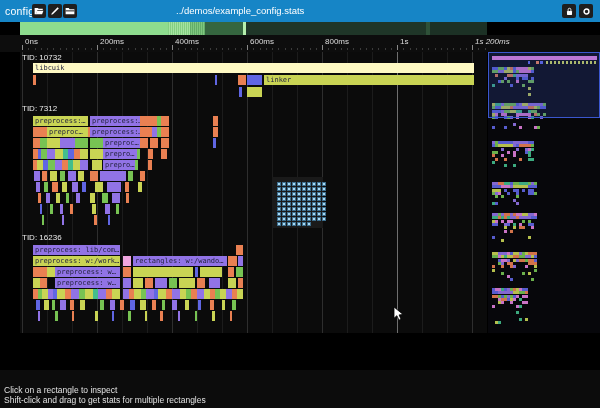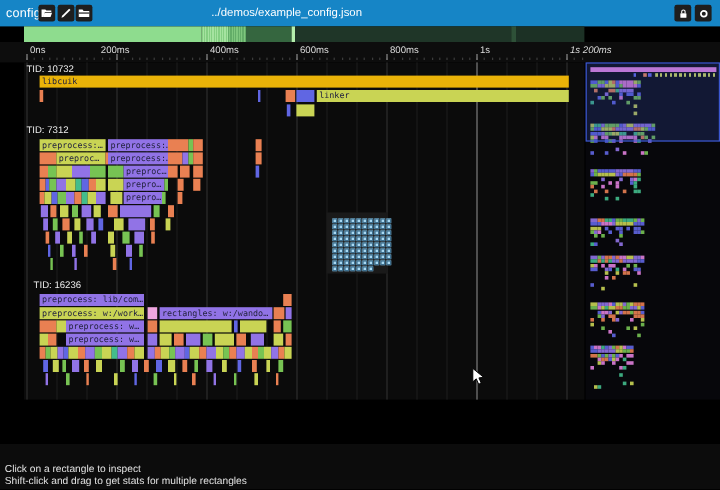--- a/index.html
+++ b/index.html
@@ -63,21 +63,21 @@
         <svg width="9" height="9" viewBox="0 0 16 16">
           <rect x="3.5" y="7" width="9" height="7" rx="1" fill="#fff"></rect>
           <path d="M5.5 7V4.8a2.5 2.5 0 015 0V7" stroke="#fff" stroke-width="1.6" fill="none"></path>
         </svg>
       </div>
       <div class="hbtn" style="position: absolute; left: 579px; top: 4px;">
         <svg width="9" height="9" viewBox="0 0 16 16">
           <circle cx="8" cy="8" r="4.3" stroke="#fff" stroke-width="2.6" fill="none"></circle>
         </svg>
       </div>
-      <div id="doc-title" style="position: absolute;">../demos/example_config.json</div>
+      <div id="doc-title" style="position: absolute;">../demos/example_config.stats</div>
     </div>
 
 <div id="histogram-layer">
       <div style="position: absolute; left: 20px; top: 22px; width: 148px; height: 13px; background: rgb(142, 220, 142);"></div>
       <div style="position: absolute; left: 168px; top: 22px; width: 22px; height: 13px; background: repeating-linear-gradient(90deg, rgb(132, 207, 130) 0px, rgb(132, 207, 130) 1px, rgb(165, 227, 160) 1px, rgb(165, 227, 160) 2px);"></div>
       <div style="position: absolute; left: 190px; top: 22px; width: 15px; height: 13px; background: repeating-linear-gradient(90deg, rgb(99, 173, 104) 0px, rgb(99, 173, 104) 1px, rgb(127, 199, 126) 1px, rgb(127, 199, 126) 2px);"></div>
       <div style="position: absolute; left: 205px; top: 22px; width: 38px; height: 13px; background: rgb(53, 102, 63);"></div>
       <div style="position: absolute; left: 243px; top: 22px; width: 3px; height: 13px; background: rgb(181, 239, 173);"></div>
       <div style="position: absolute; left: 246px; top: 22px; width: 180px; height: 13px; background: rgb(31, 54, 40);"></div>
       <div style="position: absolute; left: 426px; top: 22px; width: 4px; height: 13px; background: rgb(46, 81, 56);"></div>
@@ -156,21 +156,21 @@
       <div style="position: absolute; left: 447px; top: 13px; width: 1px; height: 2px; background: rgb(60, 60, 60);"></div>
       <div style="position: absolute; left: 453.25px; top: 13px; width: 1px; height: 2px; background: rgb(60, 60, 60);"></div>
       <div style="position: absolute; left: 459.5px; top: 13px; width: 1px; height: 2px; background: rgb(60, 60, 60);"></div>
       <div style="position: absolute; left: 465.75px; top: 13px; width: 1px; height: 2px; background: rgb(60, 60, 60);"></div>
       <div style="position: absolute; left: 472px; top: 13px; width: 1px; height: 2px; background: rgb(60, 60, 60);"></div>
       <div style="position: absolute; left: 478.25px; top: 13px; width: 1px; height: 2px; background: rgb(60, 60, 60);"></div>
       <div style="position: absolute; left: 484.5px; top: 13px; width: 1px; height: 2px; background: rgb(60, 60, 60);"></div>
       <div style="position: absolute; left: 22px; top: 10px; width: 1px; height: 5px; background: rgb(138, 138, 138);"></div>
       <div class="ruler-label" style="position: absolute; left: 25px;">0ns</div>
       <div style="position: absolute; left: 97px; top: 10px; width: 1px; height: 5px; background: rgb(138, 138, 138);"></div>
-      <div class="ruler-label" style="position: absolute; left: 84px;">200ms</div>
+      <div class="ruler-label" style="position: absolute; left: 100px;">200ms</div>
       <div style="position: absolute; left: 172px; top: 10px; width: 1px; height: 5px; background: rgb(138, 138, 138);"></div>
       <div class="ruler-label" style="position: absolute; left: 175px;">400ms</div>
       <div style="position: absolute; left: 247px; top: 10px; width: 1px; height: 5px; background: rgb(138, 138, 138);"></div>
       <div class="ruler-label" style="position: absolute; left: 250px;">600ms</div>
       <div style="position: absolute; left: 322px; top: 10px; width: 1px; height: 5px; background: rgb(138, 138, 138);"></div>
       <div class="ruler-label" style="position: absolute; left: 325px;">800ms</div>
       <div style="position: absolute; left: 397px; top: 10px; width: 1px; height: 5px; background: rgb(138, 138, 138);"></div>
       <div class="ruler-label" style="position: absolute; left: 400px;">1s</div>
       <div style="position: absolute; left: 472px; top: 10px; width: 1px; height: 5px; background: rgb(138, 138, 138);"></div>
       <div class="ruler-label" style="position: absolute; left: 475px; font-style: italic;">1s 200ms</div>
@@ -191,21 +191,21 @@
       <div style="position: absolute; left: 277px; top: 0px; width: 1px; height: 281px; background: rgb(28, 28, 28);"></div>
       <div style="position: absolute; left: 302px; top: 0px; width: 1px; height: 281px; background: rgb(46, 46, 46);"></div>
       <div style="position: absolute; left: 327px; top: 0px; width: 1px; height: 281px; background: rgb(28, 28, 28);"></div>
       <div style="position: absolute; left: 352px; top: 0px; width: 1px; height: 281px; background: rgb(28, 28, 28);"></div>
       <div style="position: absolute; left: 377px; top: 0px; width: 1px; height: 281px; background: rgb(46, 46, 46);"></div>
       <div style="position: absolute; left: 402px; top: 0px; width: 1px; height: 281px; background: rgb(28, 28, 28);"></div>
       <div style="position: absolute; left: 427px; top: 0px; width: 1px; height: 281px; background: rgb(28, 28, 28);"></div>
       <div style="position: absolute; left: 452px; top: 0px; width: 1px; height: 281px; background: rgb(46, 46, 46);"></div>
       <div style="position: absolute; left: 377px; top: 0px; width: 1px; height: 281px; background: rgb(111, 111, 111);"></div>
       <div class="track-label" style="position: absolute; left: 2px; top: 1px;">TID: 10732</div>
-      <div class="bar" style="position: absolute; left: 13px; top: 11px; width: 441px; background: #eab308;">libcuik</div>
+      <div class="bar" style="position: absolute; left: 13px; top: 11px; width: 441px; background: #fef9c3;">libcuik</div>
       <div class="bar" style="position: absolute; left: 13px; top: 23px; width: 3px; background: rgb(233, 128, 82);"></div>
       <div class="bar" style="position: absolute; left: 195px; top: 23px; width: 2px; background: rgb(96, 102, 227);"></div>
       <div class="bar" style="position: absolute; left: 218px; top: 23px; width: 8px; background: rgb(233, 128, 82);"></div>
       <div class="bar" style="position: absolute; left: 227px; top: 23px; width: 15px; background: rgb(96, 102, 227);"></div>
       <div class="bar" style="position: absolute; left: 244px; top: 23px; width: 210px; background: rgb(201, 212, 84);">linker</div>
       <div class="bar" style="position: absolute; left: 219px; top: 35px; width: 3px; background: rgb(96, 102, 227);"></div>
       <div class="bar" style="position: absolute; left: 227px; top: 35px; width: 15px; background: rgb(201, 212, 84);"></div>
       <div class="track-label" style="position: absolute; left: 2px; top: 52px;">TID: 7312</div>
       <div class="bar" style="position: absolute; left: 13px; top: 64px; width: 55px; background: rgb(201, 212, 84);">preprocess:…</div>
       <div class="bar" style="position: absolute; left: 70px; top: 64px; width: 50px; background: rgb(145, 115, 230);">preprocess:…</div>
@@ -293,21 +293,21 @@
       <div class="bar" style="position: absolute; left: 30px; top: 152px; width: 3px; background: rgb(119, 195, 83);"></div>
       <div class="bar" style="position: absolute; left: 40px; top: 152px; width: 3px; background: rgb(145, 115, 230);"></div>
       <div class="bar" style="position: absolute; left: 50px; top: 152px; width: 3px; background: rgb(233, 128, 82);"></div>
       <div class="bar" style="position: absolute; left: 72px; top: 152px; width: 4px; background: rgb(201, 212, 84);"></div>
       <div class="bar" style="position: absolute; left: 85px; top: 152px; width: 5px; background: rgb(145, 115, 230);"></div>
       <div class="bar" style="position: absolute; left: 96px; top: 152px; width: 3px; background: rgb(119, 195, 83);"></div>
       <div class="bar" style="position: absolute; left: 22px; top: 163px; width: 2px; background: rgb(119, 195, 83);"></div>
       <div class="bar" style="position: absolute; left: 42px; top: 163px; width: 2px; background: rgb(145, 115, 230);"></div>
       <div class="bar" style="position: absolute; left: 74px; top: 163px; width: 3px; background: rgb(233, 128, 82);"></div>
       <div class="bar" style="position: absolute; left: 88px; top: 163px; width: 2px; background: rgb(96, 102, 227);"></div>
-      <div class="track-label" style="position: absolute; left: 2px; top: 181px; padding-left: 6px;">TID: 16236</div>
+      <div class="track-label" style="position: absolute; left: 2px; top: 181px;">TID: 16236</div>
       <div class="bar" style="position: absolute; left: 13px; top: 193px; width: 87px; background: rgb(145, 115, 230);">preprocess: lib/com…</div>
       <div class="bar" style="position: absolute; left: 216px; top: 193px; width: 7px; background: rgb(233, 128, 82);"></div>
       <div class="bar" style="position: absolute; left: 13px; top: 204px; width: 87px; background: rgb(201, 212, 84);">preprocess: w:/work…</div>
       <div class="bar" style="position: absolute; left: 103px; top: 204px; width: 8px; background: rgb(240, 166, 224);"></div>
       <div class="bar" style="position: absolute; left: 113px; top: 204px; width: 94px; background: rgb(145, 115, 230);">rectangles: w:/wando…</div>
       <div class="bar" style="position: absolute; left: 208px; top: 204px; width: 9px; background: rgb(233, 128, 82);"></div>
       <div class="bar" style="position: absolute; left: 218px; top: 204px; width: 5px; background: rgb(145, 115, 230);"></div>
       <div class="bar" style="position: absolute; left: 13px; top: 215px; width: 14px; background: rgb(233, 128, 82);"></div>
       <div class="bar" style="position: absolute; left: 27px; top: 215px; width: 8px; background: rgb(201, 212, 84);"></div>
       <div class="bar" style="position: absolute; left: 35px; top: 215px; width: 65px; background: rgb(145, 115, 230);">preprocess: w…</div>

